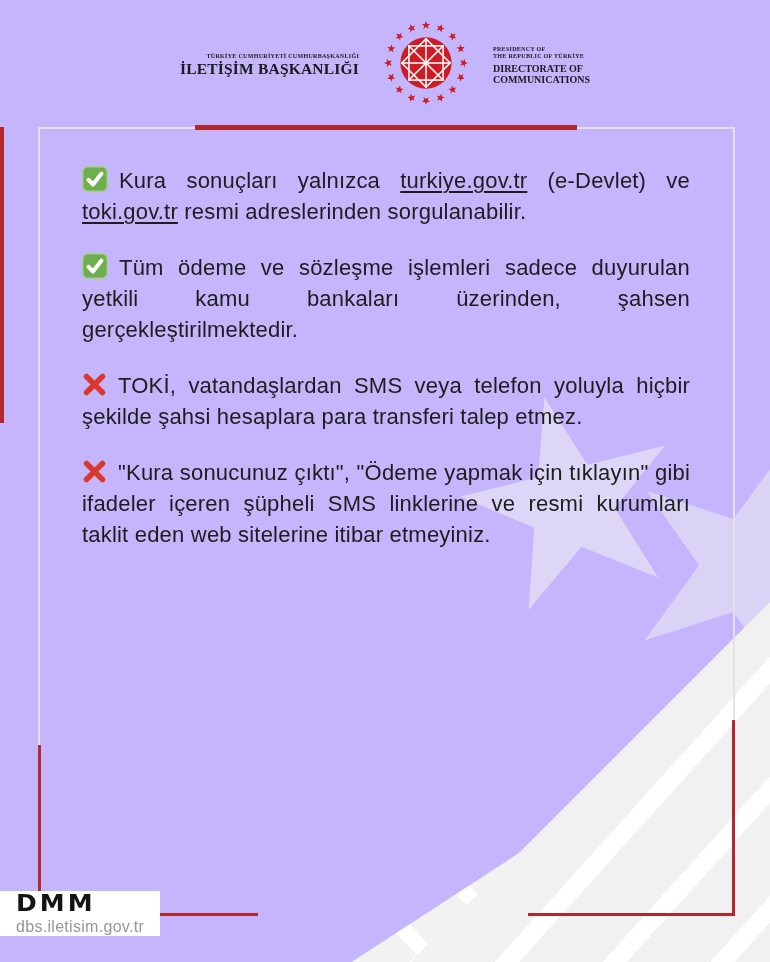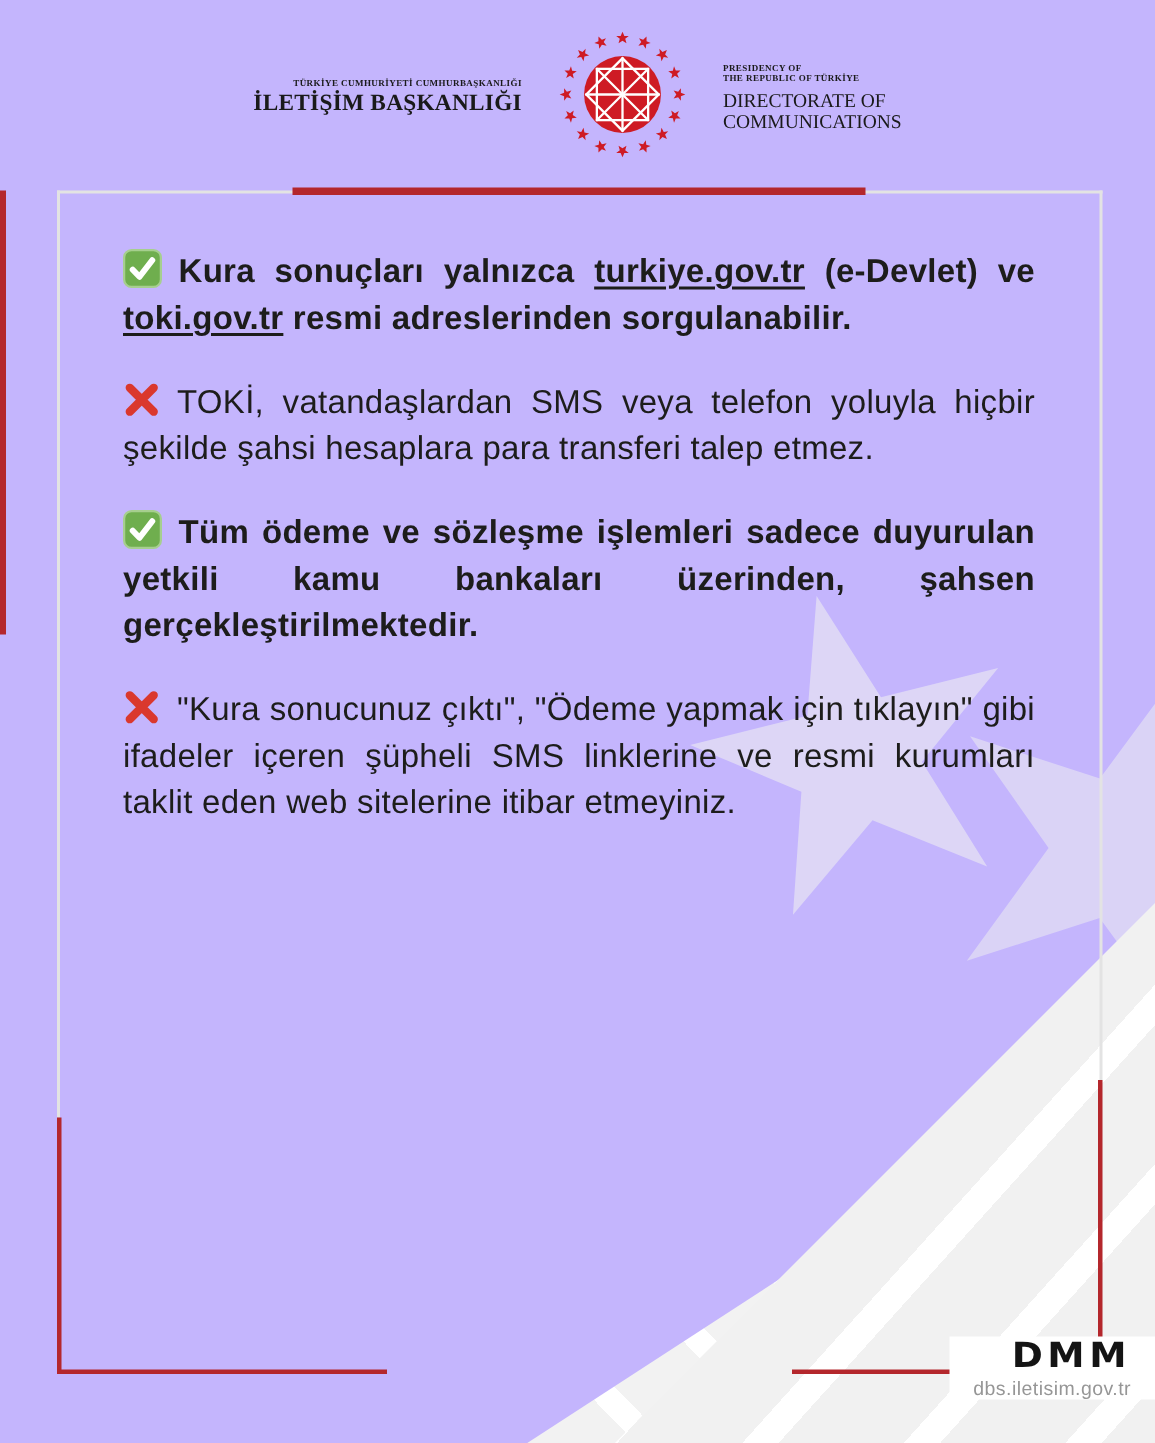--- a/index.html
+++ b/index.html
@@ -22,52 +22,52 @@
   .wm-star2{left:620px;top:430px;width:260px;height:260px;opacity:.5}
 
   
   .header{position:absolute;top:16px;left:0;right:0;display:flex;justify-content:center;
     align-items:center;gap:24px;z-index:2;color:#1a1a1a}
   .logo-left{text-align:right;font-family:"Liberation Serif",serif}
   .logo-left .tiny{font-size:6px;letter-spacing:.3px;font-weight:600}
   .logo-left .big{font-size:15.5px;font-weight:700;letter-spacing:.2px;margin-top:1px}
   .logo-right{text-align:left;font-family:"Liberation Serif",serif}
   .logo-right .tiny{font-size:6px;letter-spacing:.3px;font-weight:600;line-height:1.25}
-  .logo-right .big{font-size:13px;font-weight:400;line-height:1.1;margin-top:2px}
+  .logo-right .big{font-size:10px;font-weight:700;line-height:1.1;margin-top:2px}
 
   
   .edge-bar{position:absolute;left:0;top:127px;width:4px;height:296px;background:var(--accent);z-index:2}
 
   
   .card{position:absolute;left:38px;top:127px;width:697px;height:789px;z-index:1}
   .card div{position:absolute}
   .b-top{left:0;right:0;top:0;height:2px;background:var(--border)}
   .b-left-gray{left:0;top:0;width:2px;height:618px;background:var(--border)}
   .b-left-red{left:0;top:618px;width:3px;bottom:0;background:var(--accent)}
   .b-right-gray{right:0;top:0;width:2px;height:593px;background:var(--border)}
   .b-right-red{right:0;top:593px;width:3px;bottom:0;background:var(--accent)}
   .b-bottom-l{left:0;bottom:0;width:220px;height:3px;background:var(--accent)}
   .b-bottom-r{right:0;bottom:0;width:207px;height:3px;background:var(--accent)}
   .top-accent{left:157px;top:-2px;width:382px;height:5px;background:var(--accent)}
 
   
   .content{position:absolute;left:82px;width:608px;top:165px;z-index:2}
   .notice-item{font-size:22px;line-height:31px;color:var(--text);text-align:justify;
     margin-bottom:25px;letter-spacing:.2px}
-  .notice-item.bold{font-weight:700}
+  .notice-item.bold{font-weight:400}
   .notice-item .ic{display:inline-block;vertical-align:-4px;margin-right:11px}
   .notice-item .ic svg{display:block}
   .u{text-decoration:underline;text-underline-offset:3px;text-decoration-thickness:2px}
 
   
-  .footer{position:absolute;left:0;right:0;top:891px;text-align:right;z-index:3}
+  .footer{position:absolute;left:0;right:0;top:891px;text-align:left;z-index:3}
   .footer .inner{display:inline-block;background:#fff;padding:0 16px}
   .dmm{font-size:25px;font-weight:800;letter-spacing:3px;color:#141414;
     font-family:"DejaVu Sans",sans-serif;transform:scaleY(.92);line-height:26px}
-  .dmm-url{font-size:13px;color:var(--muted);letter-spacing:.3px;margin-top:1px}
+  .dmm-url{font-size:16px;color:var(--muted);letter-spacing:.3px;margin-top:1px}
 </style>
 </head>
 <body>
 
 <div class="page">
 
   <div class="wm wm-star">
     <svg width="230" height="230" viewBox="0 0 100 100">
       <path d="M50 4 L61 37 L96 37 L68 58 L79 92 L50 71 L21 92 L32 58 L4 37 L39 37 Z" fill="#f2f2f2" transform="rotate(-14 50 50)"></path>
     </svg>
@@ -146,27 +146,27 @@
     <div class="b-bottom-l"></div>
     <div class="b-bottom-r"></div>
     <div class="top-accent"></div>
   </div>
 
   <div class="content" id="items">
       <p class="notice-item bold"><span class="ic"><svg width="26" height="26" viewBox="0 0 26 26">
       <rect x="0.75" y="0.75" width="24.5" height="24.5" rx="5" fill="var(--check)" stroke="#a6cf8e" stroke-width="1.5"></rect>
       <path d="M6.5 13.8 L11 18.5 L19.5 7.5" stroke="#fff" stroke-width="4" fill="none" stroke-linecap="round" stroke-linejoin="round"></path>
     </svg></span><span class="txt"><span>Kura sonuçları yalnızca </span><span class="u">turkiye.gov.tr</span><span> (e-Devlet) ve </span><span class="u">toki.gov.tr</span><span> resmi adreslerinden sorgulanabilir.</span></span></p>
-      <p class="notice-item"><span class="ic"><svg width="25" height="25" viewBox="0 0 25 25">
-      <path d="M4.5 4.5 L20.5 20.5 M20.5 4.5 L4.5 20.5" stroke="var(--cross)" stroke-width="5.5" stroke-linecap="round"></path>
-    </svg></span><span class="txt"><span>TOKİ, vatandaşlardan SMS veya telefon yoluyla hiçbir şekilde şahsi hesaplara para transferi talep etmez.</span></span></p>
       <p class="notice-item bold"><span class="ic"><svg width="26" height="26" viewBox="0 0 26 26">
       <rect x="0.75" y="0.75" width="24.5" height="24.5" rx="5" fill="var(--check)" stroke="#a6cf8e" stroke-width="1.5"></rect>
       <path d="M6.5 13.8 L11 18.5 L19.5 7.5" stroke="#fff" stroke-width="4" fill="none" stroke-linecap="round" stroke-linejoin="round"></path>
     </svg></span><span class="txt"><span>Tüm ödeme ve sözleşme işlemleri sadece duyurulan yetkili kamu bankaları üzerinden, şahsen gerçekleştirilmektedir.</span></span></p>
+      <p class="notice-item"><span class="ic"><svg width="25" height="25" viewBox="0 0 25 25">
+      <path d="M4.5 4.5 L20.5 20.5 M20.5 4.5 L4.5 20.5" stroke="var(--cross)" stroke-width="5.5" stroke-linecap="round"></path>
+    </svg></span><span class="txt"><span>TOKİ, vatandaşlardan SMS veya telefon yoluyla hiçbir şekilde şahsi hesaplara para transferi talep etmez.</span></span></p>
       <p class="notice-item"><span class="ic"><svg width="25" height="25" viewBox="0 0 25 25">
       <path d="M4.5 4.5 L20.5 20.5 M20.5 4.5 L4.5 20.5" stroke="var(--cross)" stroke-width="5.5" stroke-linecap="round"></path>
     </svg></span><span class="txt"><span>"Kura sonucunuz çıktı", "Ödeme yapmak için tıklayın" gibi ifadeler içeren şüpheli SMS linklerine ve resmi kurumları taklit eden web sitelerine itibar etmeyiniz.</span></span></p>
     </div>
 
   <div class="footer">
     <div class="inner">
       <div class="dmm">DMM</div>
       <div class="dmm-url">dbs.iletisim.gov.tr</div>
     </div>

